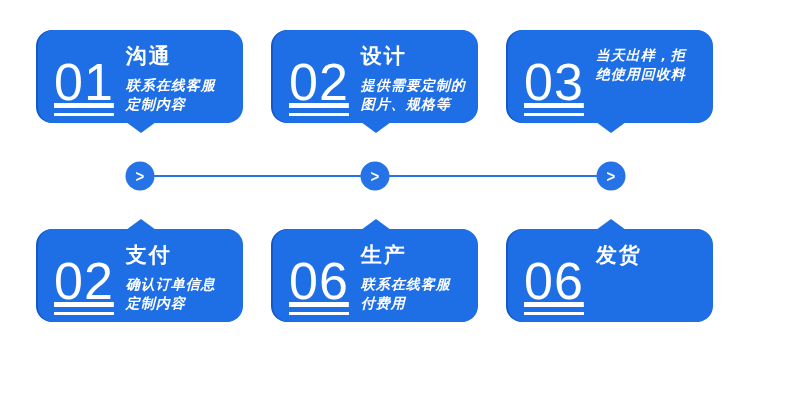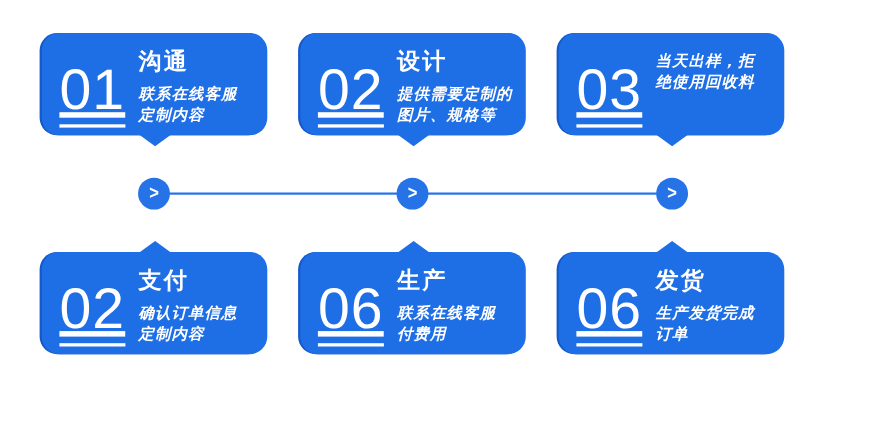--- a/index.html
+++ b/index.html
@@ -189,22 +189,18 @@
       </div>
     </div>
 
     <div class="card">
       <div class="num-col">
         <div class="step-num">06</div>
         <div class="num-underline"></div>
       </div>
       <div class="txt-col">
         <div class="step-title">发货</div>
-        <div class="step-desc">
-          <div>生产发货完成</div>
-          <div>订单</div>
-        </div>
       </div>
     </div>
 
   </div>
 
 </div>
 
 </body></html>

